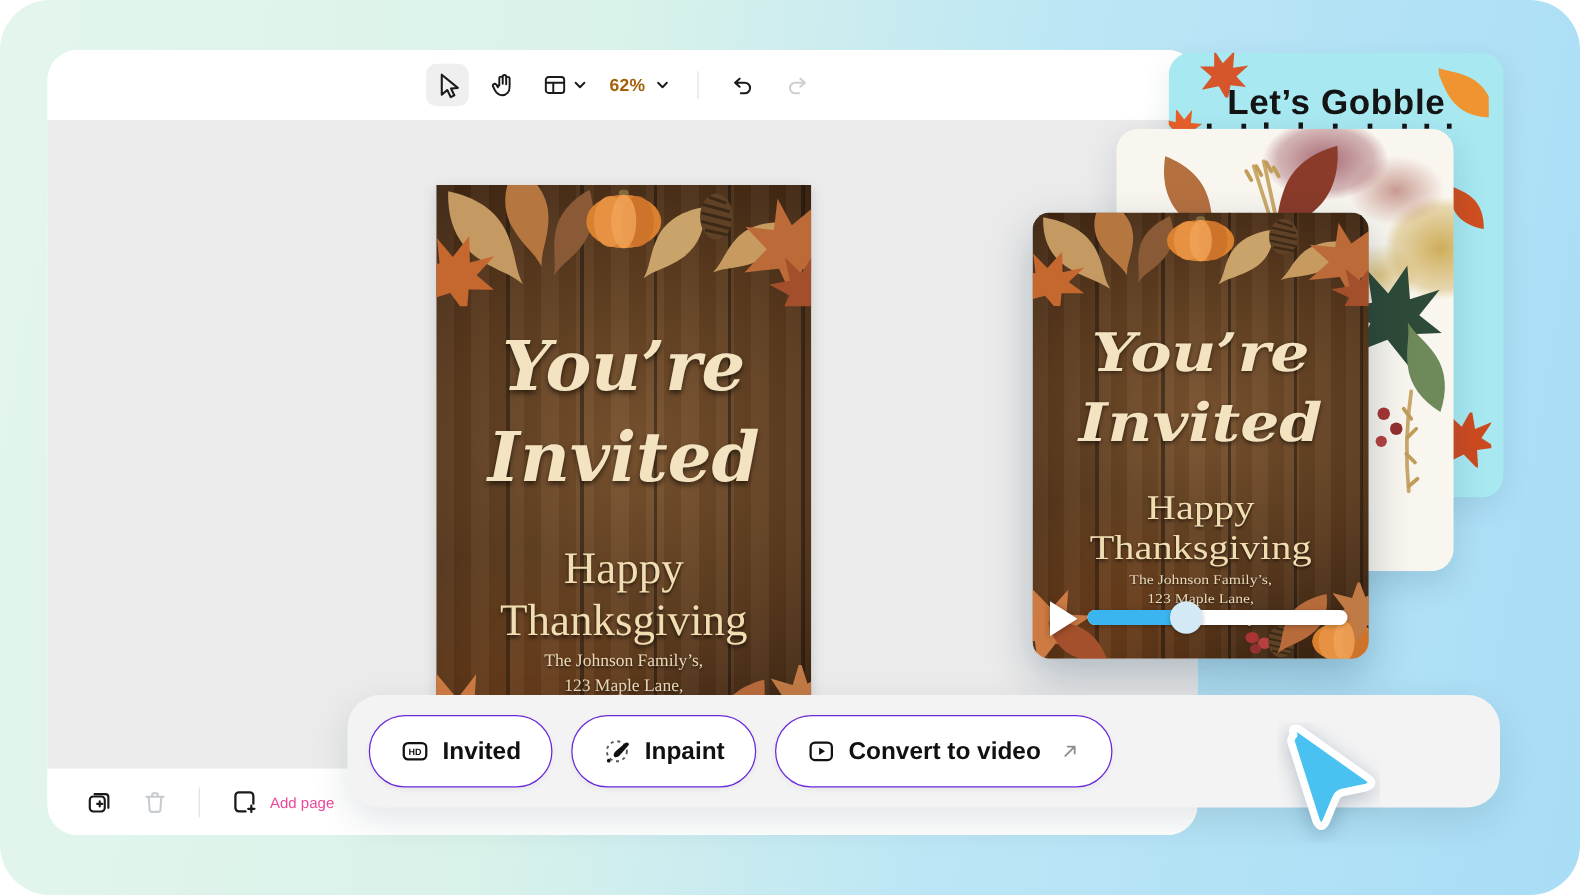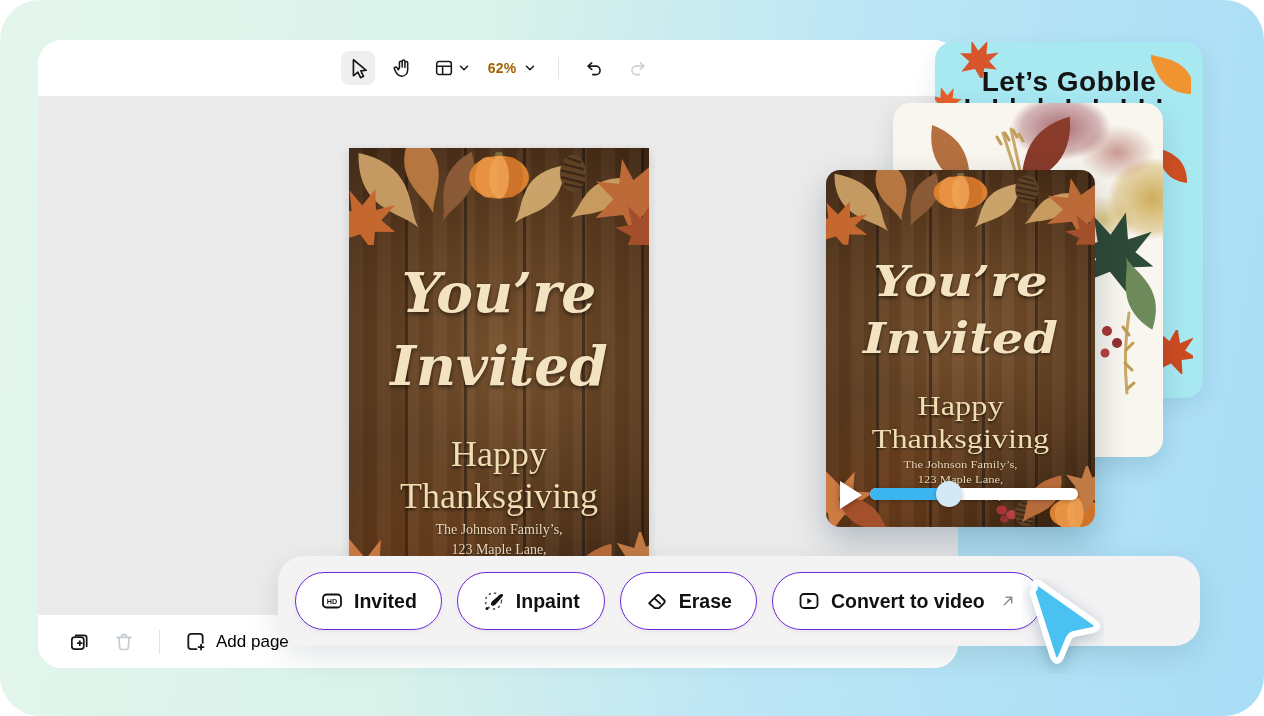--- a/index.html
+++ b/index.html
@@ -16,21 +16,21 @@
   .tool-btn{ display:flex; align-items:center; justify-content:center; gap:3px;
     height:34px; min-width:34px; border-radius:8px; cursor:pointer; padding:0 4px;}
   .tool-btn.selected{ background:#efefef; }
   .zoom-text{ font-size:14px; font-weight:600; color:#a16207; letter-spacing:.2px;}
   .tb-divider{ width:1px; height:22px; background:#e3e3e3; margin:0 8px; }
   .canvas{ position:absolute; left:0; top:56px; right:0; height:519px; background:#ebebeb; overflow:hidden;}
   .window-footer{ position:absolute; left:0; bottom:0; right:0; height:53px; background:#fff;
     border-radius:0 0 24px 24px; display:flex; align-items:center; padding-left:30px; gap:22px;}
   .footer-divider{ width:1px; height:24px; background:#e4e4e4; margin:0 2px;}
   .add-page{ display:flex; align-items:center; gap:9px; cursor:pointer;}
-  .add-page-label{ font-size:17px; color:#000000; }
+  .add-page-label{ font-size:12px; color:#ec4899; }
   .fit-square{ position:absolute; left:867px; top:-10px; width:23px; height:23px;
     border:2.2px solid #1a1a1a; border-radius:4px; background:transparent;}
   
   .poster{ position:absolute; overflow:hidden; }
   .poster-inner{ position:absolute; left:0; top:0; width:300px; height:463px; transform-origin:0 0;
     background:
       radial-gradient(ellipse 95% 60% at 18% 96%, rgba(205,110,40,.30), rgba(0,0,0,0) 55%),
       radial-gradient(ellipse 120% 85% at 52% 46%, #7c5530 0%, #5a3a1e 42%, #36200f 74%, #241407 100%);
   }
   .planks{ position:absolute; inset:0;
@@ -329,27 +329,20 @@
     <div class="pill">
       <svg width="24" height="24" viewBox="0 0 24 24">
         <circle cx="11.5" cy="12" r="8" fill="none" stroke="#555" stroke-width="1.5" stroke-dasharray="2.4 3"></circle>
         <path d="M20.5 7.5 l-6.5 7.5 c-1.5 1.7-3.5 2.3-4.6 1.3 c-1-1-.4-3 1.3-4.5 L18.2 5.4 c.8-.7 2-.6 2.6.2 c.5.7.4 1.4-.3 1.9 Z" fill="#111"></path>
         <circle cx="5" cy="19.5" r="1.5" fill="#111"></circle>
       </svg>
       <span>Inpaint</span>
     </div>
     <div class="pill">
       <svg width="24" height="24" viewBox="0 0 24 24">
-        <path d="M4.2 14.2 L11.6 6.8 a2.2 2.2 0 0 1 3.1 0 L19 11 a2.2 2.2 0 0 1 0 3.1 L14 19.2 H10 L4.2 14.2 Z" fill="none" stroke="#111" stroke-width="1.8" stroke-linejoin="round"></path>
-        <path d="M9.2 9.2 L15.8 15.2" stroke="#111" stroke-width="1.8"></path>
-      </svg>
-      <span>Erase</span>
-    </div>
-    <div class="pill">
-      <svg width="24" height="24" viewBox="0 0 24 24">
         <rect x="3.5" y="5" width="17" height="14" rx="3.5" fill="none" stroke="#111" stroke-width="1.8"></rect>
         <path d="M10.3 9 L15 12 L10.3 15 Z" fill="#111"></path>
       </svg>
       <span>Convert to video</span>
       <svg class="ext" width="18" height="18" viewBox="0 0 24 24">
         <path d="M7 17 L17 7 M9.5 7 H17 V14.5" fill="none" stroke="#8e8e8e" stroke-width="2" stroke-linecap="round" stroke-linejoin="round"></path>
       </svg>
     </div>
   </div>
 

